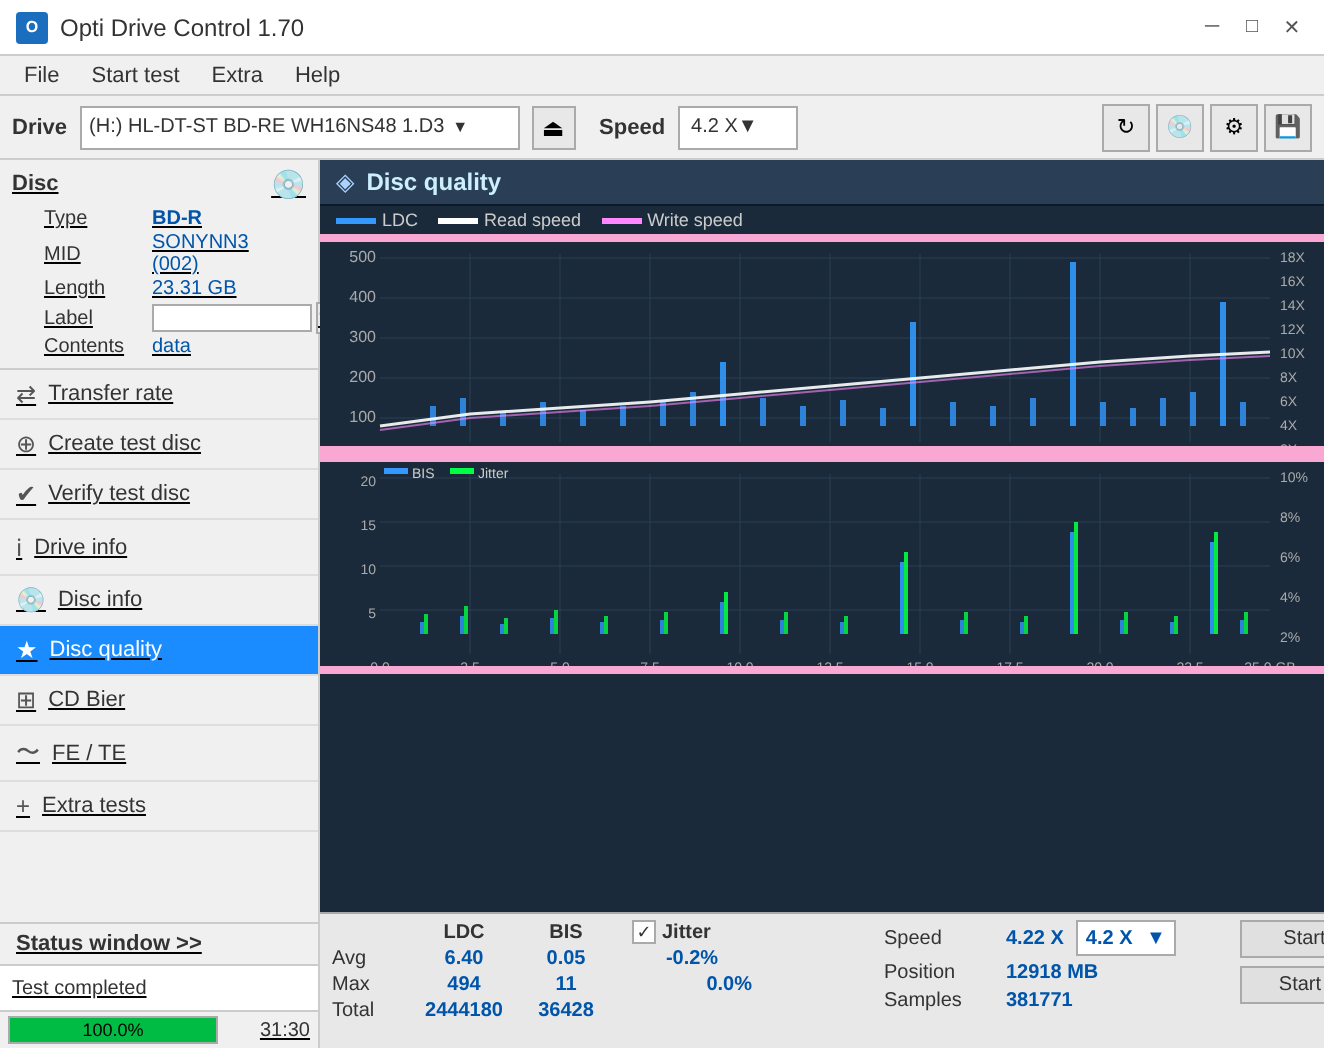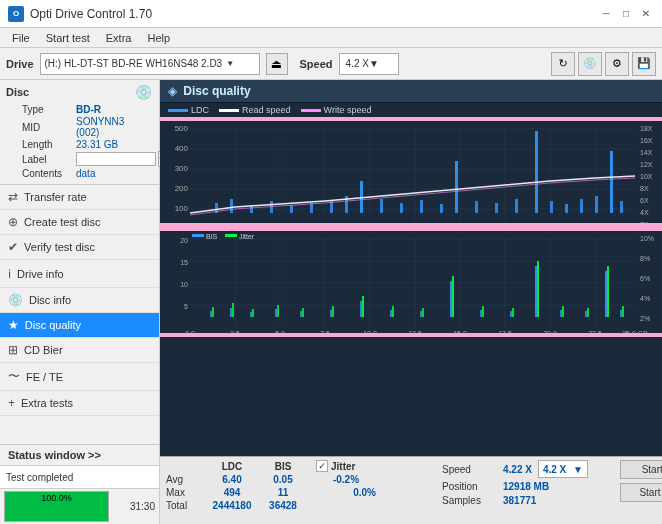--- a/index.html
+++ b/index.html
@@ -69,21 +69,21 @@
     }
 
     
     .main-layout { display: flex; height: calc(524px - 80px); }
 
     
     .sidebar {
       width: 160px; min-width: 160px;
       background: #f0f0f0;
       border-right: 1px solid #ccc;
-      display: flex; flex-direction: column;
+      display: flex; flex-direction: column; text-decoration: underline;
     }
 
     
     .disc-panel {
       padding: 4px 6px;
       border-bottom: 1px solid #ccc;
       background: #f0f0f0;
     }
     .disc-panel-header {
       display: flex; align-items: center; justify-content: space-between; margin-bottom: 4px;
@@ -178,21 +178,21 @@
       background: white; border: 1px solid #aaa;
       padding: 1px 4px; font-size: 10px; color: #0055aa; font-weight: bold;
       min-width: 50px; display: flex; align-items: center; justify-content: space-between; cursor: pointer; height: 18px;
     }
 
     .progress-section {
       padding: 2px 4px;
       background: #f0f0f0; border-top: 1px solid #ccc;
     }
     .prog-row { display: flex; align-items: center; gap: 6px; }
-    .prog-bar-wrap { flex: 1; height: 31px; background: #ccc; border: 1px solid #aaa; position: relative; }
+    .prog-bar-wrap { flex: 1; height: 14px; background: #ccc; border: 1px solid #aaa; position: relative; }
     .prog-bar-inner { height: 100%; background: #00bb44; }
     .prog-pct { font-size: 9px; position: absolute; left: 50%; top: 1px; transform: translateX(-50%); color: #000; }
     .prog-time { font-size: 10px; color: #333; min-width: 40px; text-align: right; }
   </style>
 </head>
 <body>
 
 <div class="title-bar">
   <div class="title-bar-left">
     <div class="title-bar-icon">O</div>
@@ -208,21 +208,21 @@
 <div class="menu-bar">
   <span class="menu-item">File</span>
   <span class="menu-item">Start test</span>
   <span class="menu-item">Extra</span>
   <span class="menu-item">Help</span>
 </div>
 
 <div class="drive-bar">
   <span class="drive-label">Drive</span>
   <div class="drive-select">
-    <span>(H:)  HL-DT-ST BD-RE  WH16NS48 2.D3</span>
+    <span>(H:)  HL-DT-ST BD-RE  WH16NS48 1.D3</span>
     <span class="drive-select-arrow">▼</span>
   </div>
   <div class="eject-btn">⏏</div>
   <span class="speed-label">Speed</span>
   <div class="speed-select">
     <span>4.2 X</span>
     <span>▼</span>
   </div>
   <div class="drive-icons">
     <div class="drive-icon-btn">↻</div>

